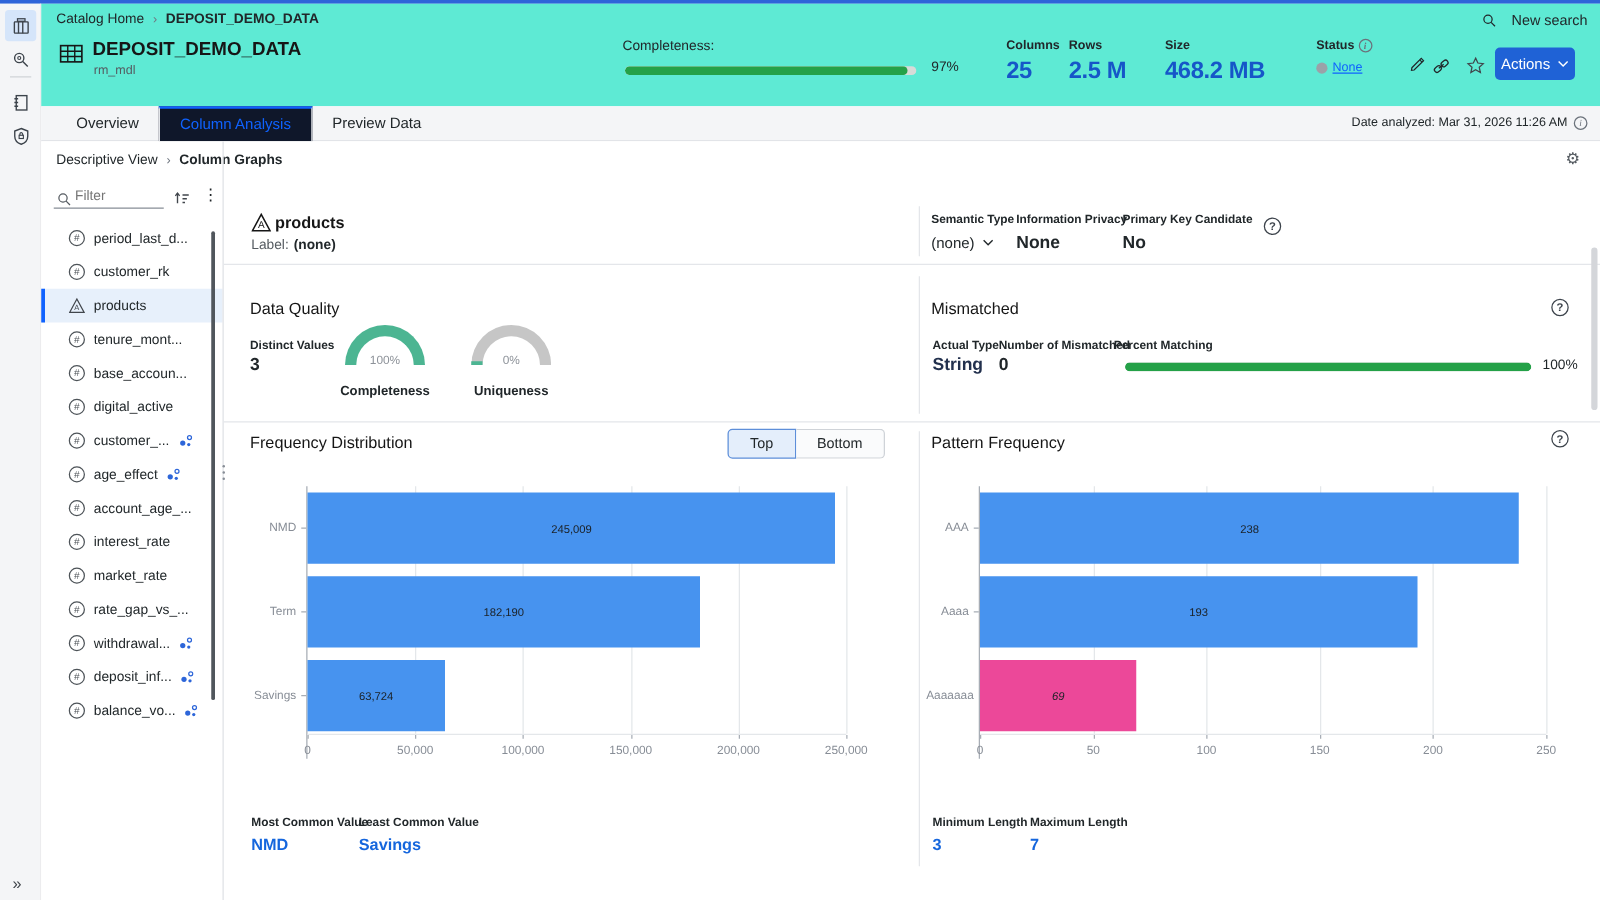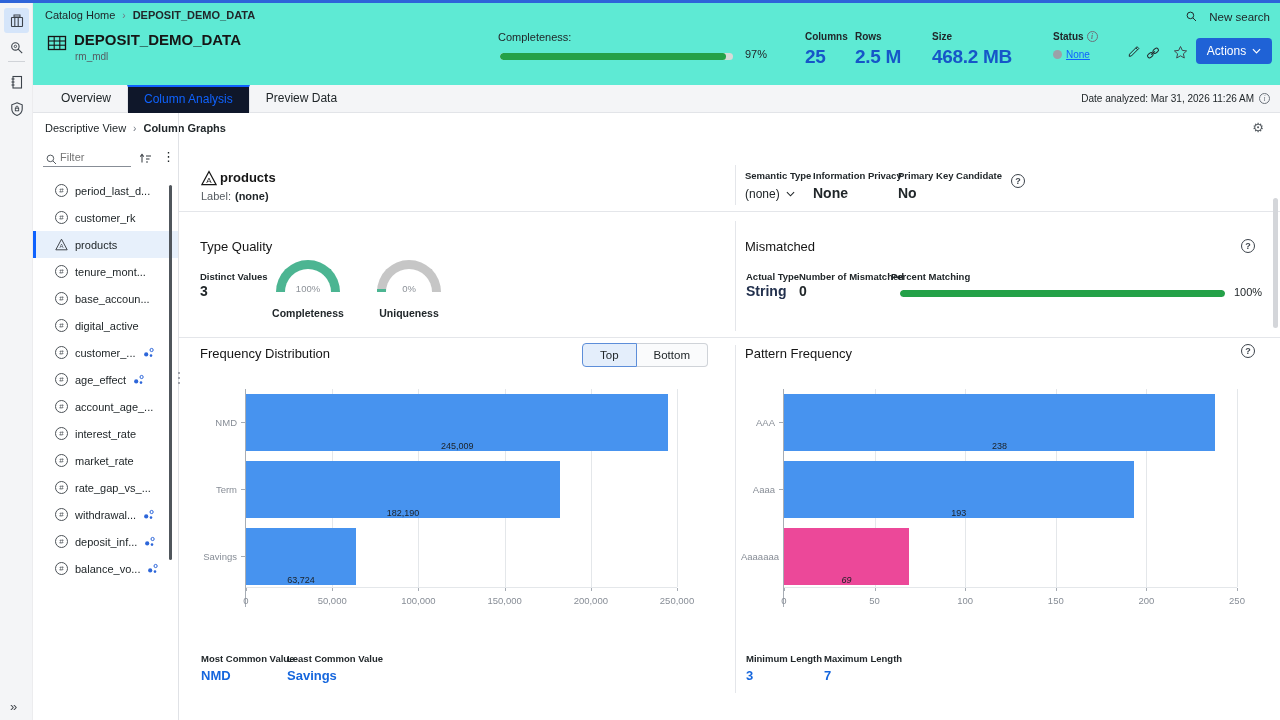--- a/index.html
+++ b/index.html
@@ -41,21 +41,21 @@
   #stat-columns { left:772px; } #stat-rows { left:822px; } #stat-size { left:899px; }
   #status-block { position:absolute; left:1020px; top:28px; }
   #status-label-row { display:flex; align-items:center; gap:3px; font-size:10px; font-weight:bold; }
   #status-row { margin-top:7px; display:flex; align-items:center; gap:4px; cursor:pointer; }
   #status-dot { width:9px; height:9px; border-radius:50%; background:#9ba1a8; }
   #status-value { font-size:10px; color:#0f62fe; text-decoration:underline; }
   .icon-btn { position:absolute; cursor:pointer; }
   #edit-btn { left:1094px; top:40px; }
   #link-btn { left:1112px; top:43px; }
   #star-btn { left:1140px; top:42px; }
-  #actions-btn { position:absolute; left:1163px; top:35px; width:76px; height:26px; background:#1f62d6; border-radius:4px; color:#fff; font-size:12px; display:flex; align-items:center; justify-content:center; gap:6px; cursor:pointer; }
+  #actions-btn { position:absolute; left:1163px; top:35px; width:64px; height:26px; background:#1f62d6; border-radius:4px; color:#fff; font-size:12px; display:flex; align-items:center; justify-content:center; gap:6px; cursor:pointer; }
 
   
   #tabsrow { position:absolute; left:33px; top:85px; right:0; height:28px; background:#f4f5f7; border-bottom:1px solid #e2e4e8; }
   #tabs { display:flex; margin-left:12px; height:28px; }
   .tab { padding:0 16px; line-height:27px; font-size:12px; color:#21272a; cursor:pointer; }
   .tab.active { background:#0f172a; color:#0f62fe; border-top:2px solid #0f62fe; border-left:1px solid #e2e4e8; border-right:1px solid #e2e4e8; line-height:24px; box-shadow:0 2px 0 #fff; }
   #date-analyzed { position:absolute; right:10px; top:8px; font-size:10px; display:flex; align-items:center; gap:5px; }
 
   
   #content { position:absolute; left:33px; top:113px; right:0; bottom:0; background:#fff; }
@@ -139,21 +139,21 @@
 
   .chart { position:absolute; display:flex; height:223px; }
   #chart1 { left:21px; top:246px; }
   #chart2 { left:562px; top:246px; }
   .c-labels { display:flex; flex-direction:column; padding-top:5px; }
   .c-lab { height:57px; margin-bottom:10px; display:flex; align-items:center; justify-content:flex-end; font-size:9.5px; color:#878d96; }
   .c-lab .dash { width:4px; height:1px; background:#a7adb5; margin-left:4px; }
   .c-plot { position:relative; border-left:1px solid #a7adb5; height:218px; }
   .c-grid { position:absolute; top:0; bottom:20px; width:1px; background:#e4e7ea; }
   .c-rows { position:absolute; left:0; right:0; top:0; padding-top:5px; }
-  .c-bar { height:57px; margin-bottom:10px; display:flex; align-items:flex-end; justify-content:center; }
+  .c-bar { height:57px; margin-bottom:10px; display:flex; align-items:center; justify-content:center; }
   .c-val { font-size:9px; color:#1b2126; }
   .c-axis { position:absolute; left:0; right:0; bottom:0; height:20px; border-top:1px solid #e4e7ea; }
   .c-tickmark { position:absolute; top:0; width:1px; height:3px; background:#a7adb5; }
   .c-ticklabel { position:absolute; bottom:1px; transform:translateX(-50%); font-size:9.5px; color:#878d96; white-space:nowrap; }
 
   .bstat { position:absolute; top:510px; }
   #bstat-0 { left:22px; } #bstat-1 { left:108px; } #bstat-2 { left:567px; } #bstat-3 { left:645px; }
   .bstat-value { margin-top:4px; font-size:13px; font-weight:bold; color:#1566dd; }
 
   #main-scrollbar { position:absolute; right:2px; top:55px; width:5px; height:130px; background:#d4d6da; border-radius:3px; cursor:pointer; }
@@ -440,21 +440,21 @@
         <div class="field-label">Information Privacy</div>
         <div class="big-value">None</div>
       </div>
       <div id="pkc-block">
         <div class="field-label">Primary Key Candidate</div>
         <div class="big-value">No</div>
       </div>
       <div class="help-circle" id="sem-help">?</div>
       <div class="hdivider" id="divider-colheader"></div>
 
-      <div class="section-title" id="dq-title">Type Quality</div>
+      <div class="section-title" id="dq-title">Data Quality</div>
       <div class="field-label" id="distinct-label">Distinct Values</div>
       <div id="distinct-value">3</div>
       <div class="gauge" id="gauge-completeness">
         <div class="arc" style="border-color: rgb(76, 181, 146);"></div>
         <span class="gval">100%</span>
       </div>
       <div class="gauge-label" id="gauge-completeness-label">Completeness</div>
       <div class="gauge" id="gauge-uniqueness">
         <div class="arc" style="border-color: rgb(198, 198, 198);"></div>
         <span class="gval">0%</span>

